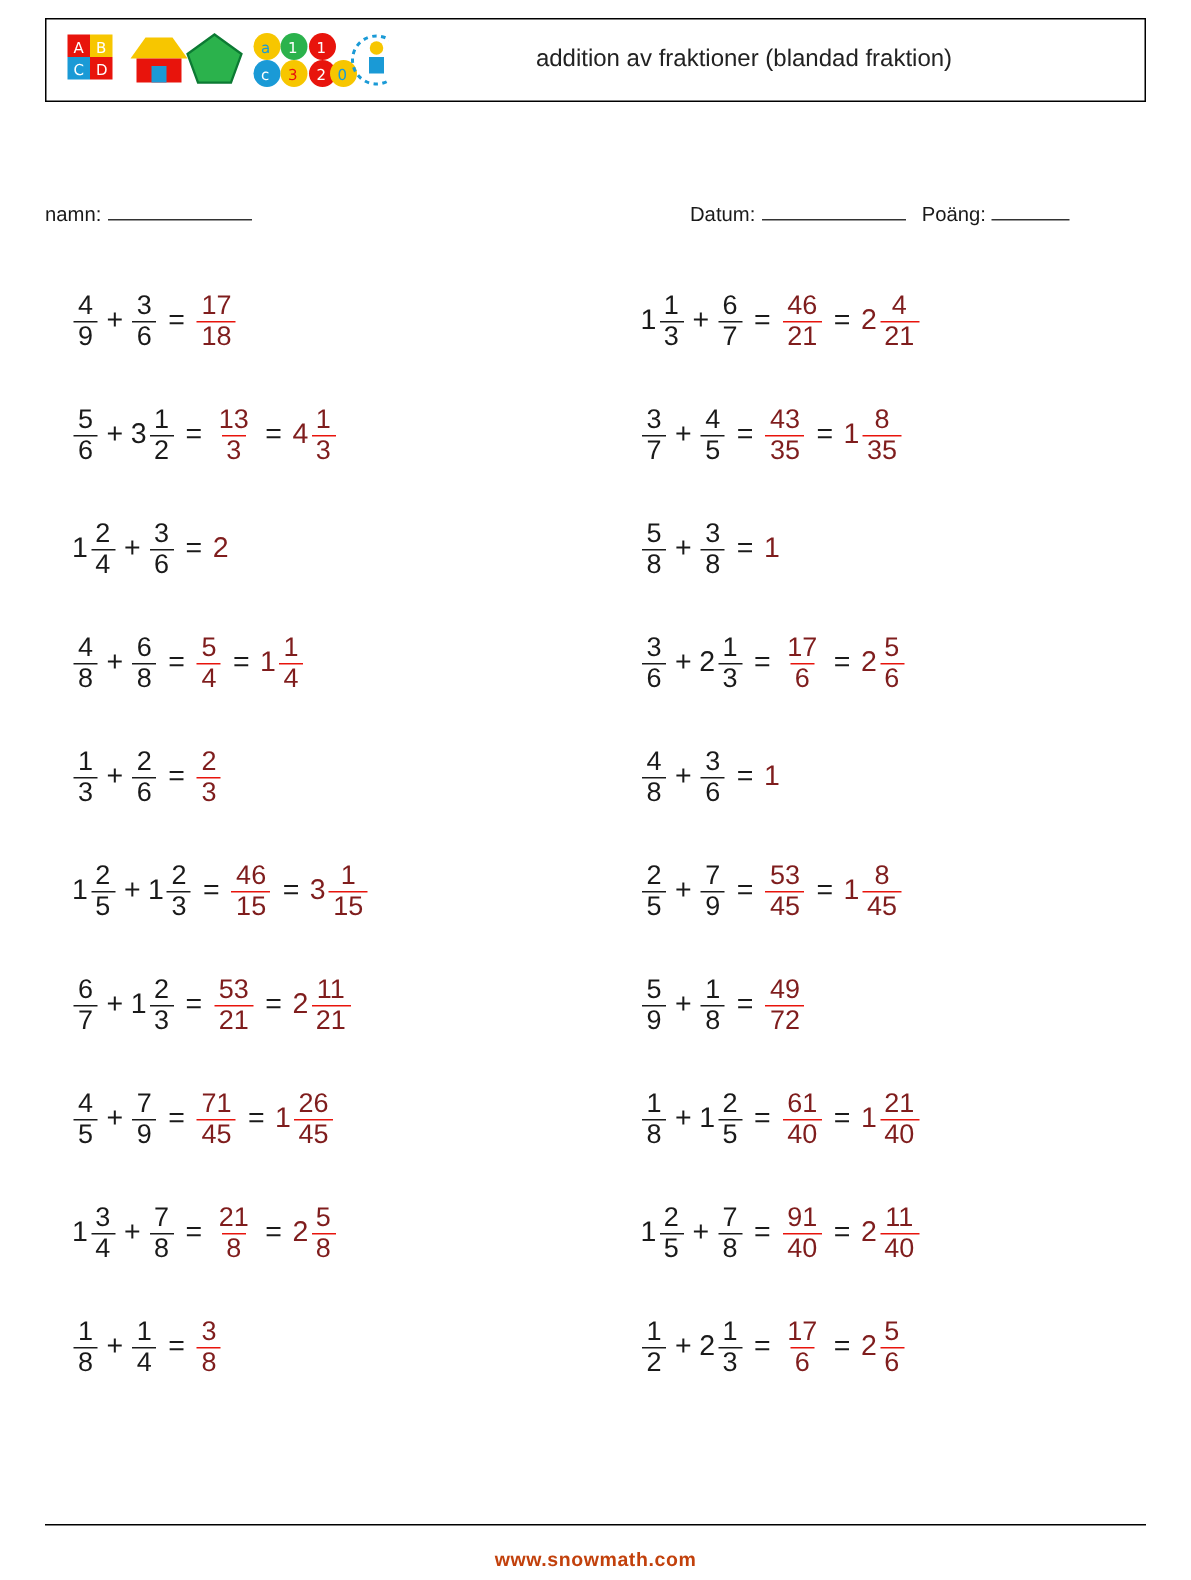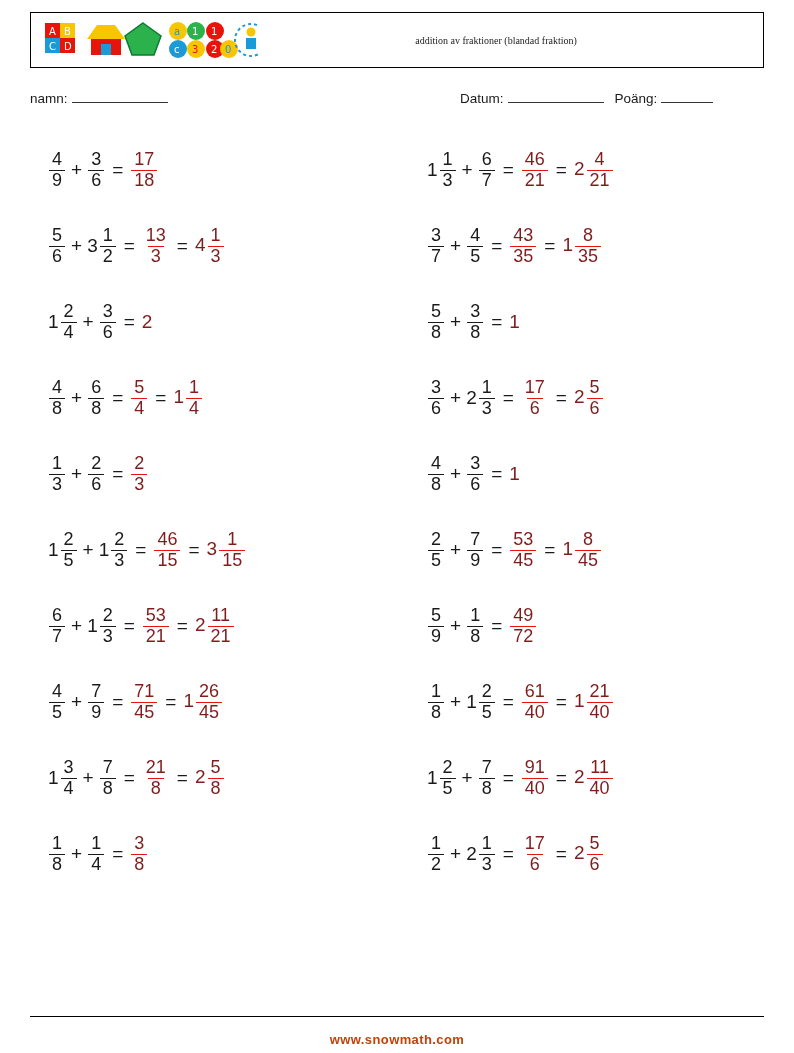--- a/index.html
+++ b/index.html
@@ -37,35 +37,34 @@
     width: 230px;
     height: 48px;
     flex: 0 0 auto;
     padding-left: 8px;
     display: flex;
     align-items: center;
   }
   .title {
     flex: 1;
     text-align: center;
-    font-size: 10px;
+    font-size: 16px;
     color: #222;
     padding-right: 40px;
-    font-family: Liberation Serif, serif;
   }
 
   
   .inforow {
     margin: 22px 30px 0 30px;
     display: flex;
     align-items: baseline;
     font-size: 13.5px;
     color: #1a1a1a;
   }
-  .info-left { width: 430px; }
+  .info-left { width: 430px; margin-top: 44px; }
   .info-right { flex: 1; display: flex; gap: 11px; }
   .blank-sm { display: inline-block; border-bottom: 1.5px solid #333; width: 96px; height: 12px; margin-left: 4px;}
   .blank-xs { display: inline-block; border-bottom: 1.5px solid #333; width: 52px; height: 12px; margin-left: 4px;}
 
   
   .columns {
     margin: 26px 30px 0 30px;
     display: flex;
   }
   .col {

